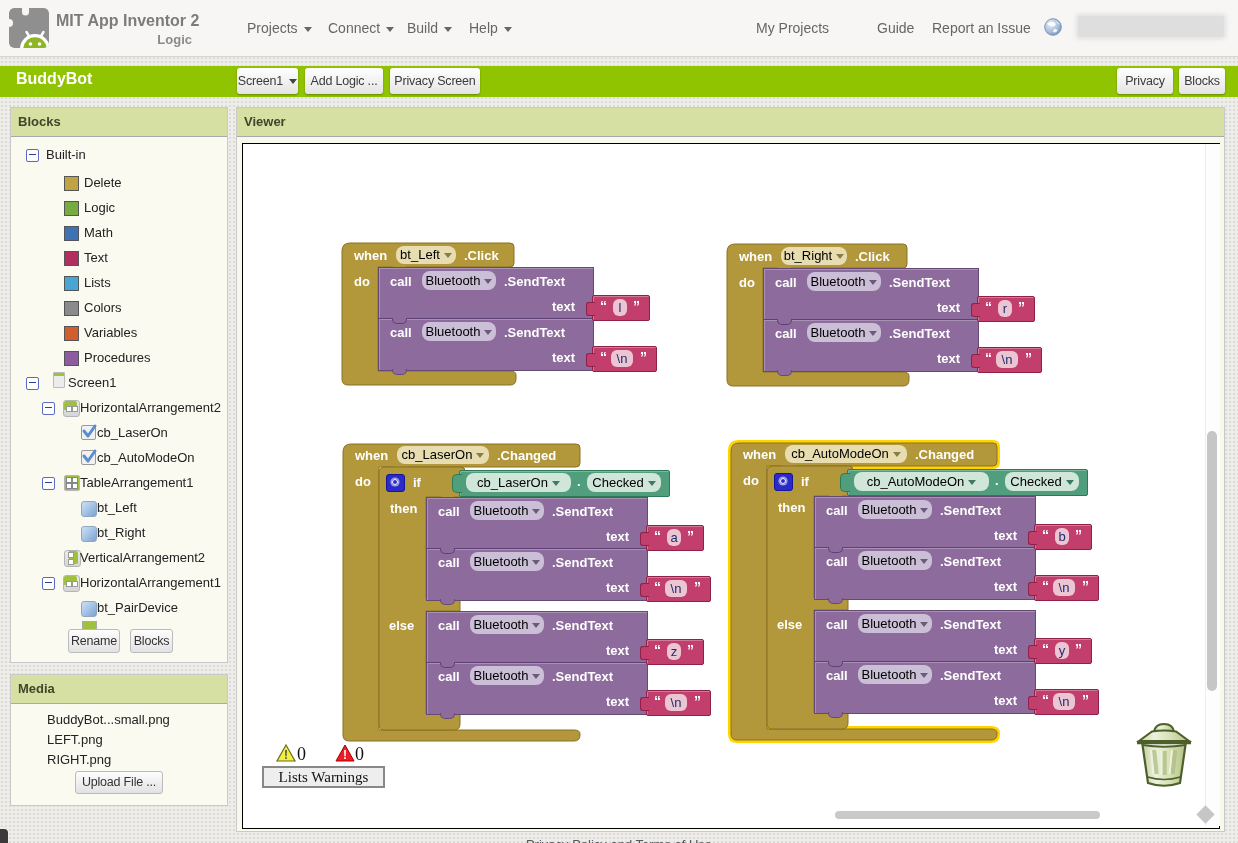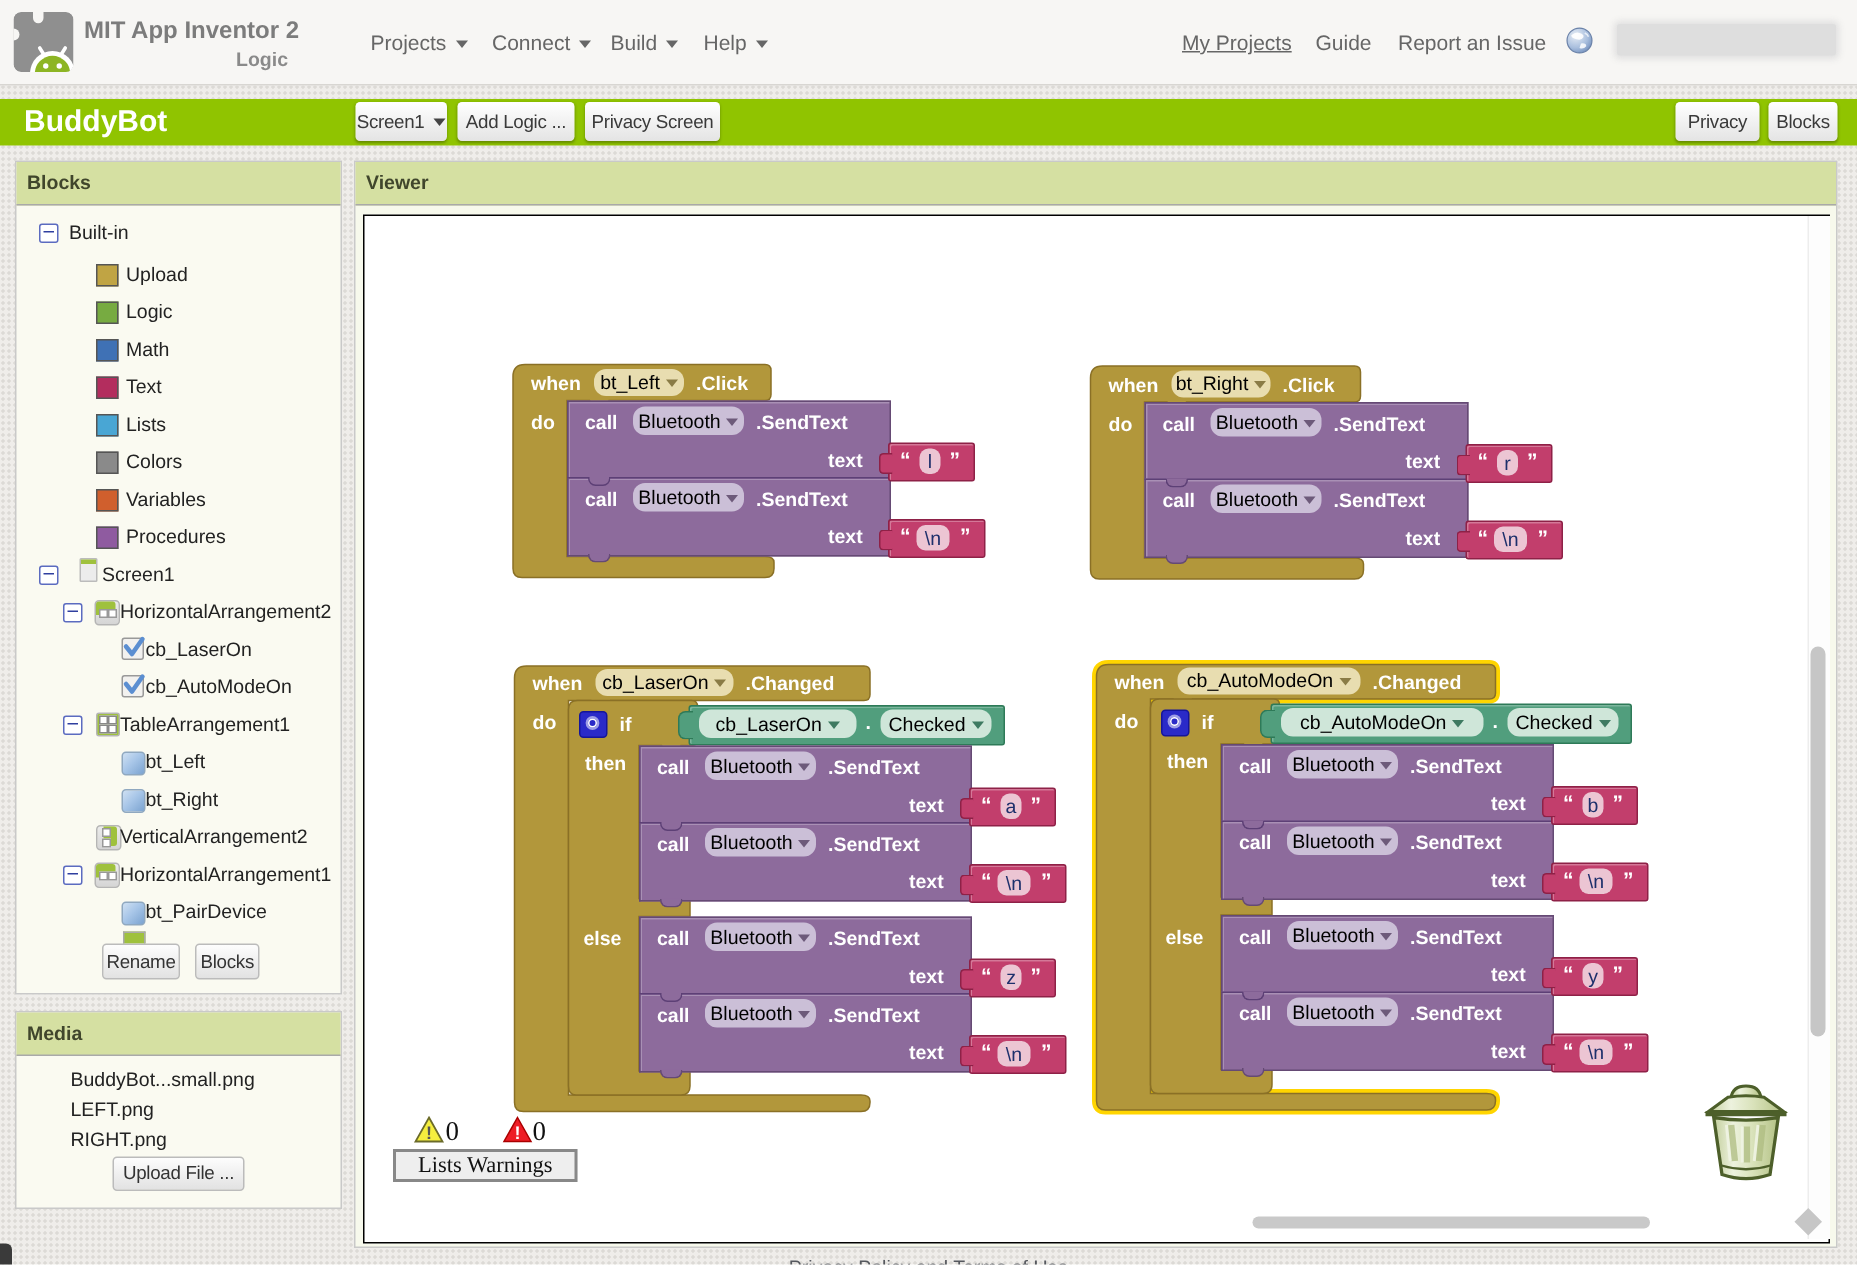--- a/index.html
+++ b/index.html
@@ -58,51 +58,51 @@
 <circle cx="21.5" cy="36" r="1.8" fill="#fff"></circle>
       <circle cx="30.5" cy="36" r="1.8" fill="#fff"></circle>
 </g>
 </svg>
 <div class="abs" style="left:56px;top:12px;font-size:16px;font-weight:bold;color:#7c7c7c;letter-spacing:0px;">MIT App Inventor 2</div>
 <div class="abs" style="left:110px;top:32px;width:82px;text-align:right;font-size:13px;font-weight:bold;color:#8a8a8a;">Logic</div>
 <div class="abs menu" style="left:247px;">Projects<span class="car"></span></div>
 <div class="abs menu" style="left:328px;">Connect<span class="car"></span></div>
 <div class="abs menu" style="left:407px;">Build<span class="car"></span></div>
 <div class="abs menu" style="left:469px;">Help<span class="car"></span></div>
-<div class="abs menu" style="left:788px;text-decoration:underline;">My Projects</div>
+<div class="abs menu" style="left:756px;">My Projects</div>
 <div class="abs menu" style="left:877px;">Guide</div>
 <div class="abs menu" style="left:932px;">Report an Issue</div>
 <svg class="abs" style="left:1044px;top:18px" width="18" height="18" viewBox="0 0 18 18">
 <defs>
       <radialGradient id="gg" cx="0.35" cy="0.3" r="0.9">
         <stop offset="0" stop-color="#e8eef6"></stop>
         <stop offset="0.55" stop-color="#a8bedd"></stop>
         <stop offset="1" stop-color="#5c7cb0"></stop>
       </radialGradient>
     </defs>
 <circle cx="9" cy="9" r="8.3" fill="url(#gg)" stroke="#6b82a8" stroke-width="0.8"></circle>
 <path d="M3.5,5.5 q3,-2.5 5.5,-1.5 q3.5,1 2.5,3 q-1,2 -4.5,1.2 q-3.5,-0.8 -3.5,-2.7 z" fill="#ffffff" opacity="0.9"></path>
 <path d="M10,11 q3.5,-0.5 3.5,1.8 q-2,2.4 -4.5,1.2 z" fill="#ffffff" opacity="0.85"></path>
 <path d="M12.5,4 q2,1 2.5,2.5" stroke="#fff" stroke-width="1" fill="none" opacity="0.7"></path>
 </svg>
 <div class="abs" style="left:1078px;top:16px;width:146px;height:21px;background:#dedede;border-radius:2px;box-shadow:0 0 4px 2px rgba(222,222,222,.9);"></div>
 <div id="gbar" class="abs"></div>
-<div class="abs" style="left:16px;top:70px;font-size:20px;font-weight:bold;color:#fff;">BuddyBot</div>
+<div class="abs" style="left:16px;top:70px;font-size:16px;font-weight:bold;color:#fff;">BuddyBot</div>
 <div class="gbtn" style="left:237px;width:61px;">Screen1 <span class="car" style="border-top-color:#444;margin-left:3px;"></span></div>
 <div class="gbtn" style="left:305px;width:78px;">Add Logic ...</div>
 <div class="gbtn" style="left:390px;width:90px;">Privacy Screen</div>
 <div class="gbtn" style="left:1117px;width:56px;">Privacy</div>
 <div class="gbtn" style="left:1179px;width:46px;">Blocks</div>
 <div class="panel" style="left:10px;top:107px;width:216px;height:554px;">
     <div class="phdr">Blocks</div>
   </div>
 <div class="exp" style="left:26px;top:149px;"></div>
 <div class="trow" style="left:46px;top:147px;">Built-in</div>
 <div class="csq" style="left:64px;top:176px;background:#c0a444;"></div>
-<div class="trow" style="left:84px;top:175px;">Upload</div>
+<div class="trow" style="left:84px;top:175px;">Delete</div>
 <div class="csq" style="left:64px;top:201px;background:#77ab41;"></div>
 <div class="trow" style="left:84px;top:200px;">Logic</div>
 <div class="csq" style="left:64px;top:226px;background:#3f71b5;"></div>
 <div class="trow" style="left:84px;top:225px;">Math</div>
 <div class="csq" style="left:64px;top:251px;background:#b32d5e;"></div>
 <div class="trow" style="left:84px;top:250px;">Text</div>
 <div class="csq" style="left:64px;top:276px;background:#49a6d4;"></div>
 <div class="trow" style="left:84px;top:275px;">Lists</div>
 <div class="csq" style="left:64px;top:301px;background:#8a8a8a;"></div>
 <div class="trow" style="left:84px;top:300px;">Colors</div>

